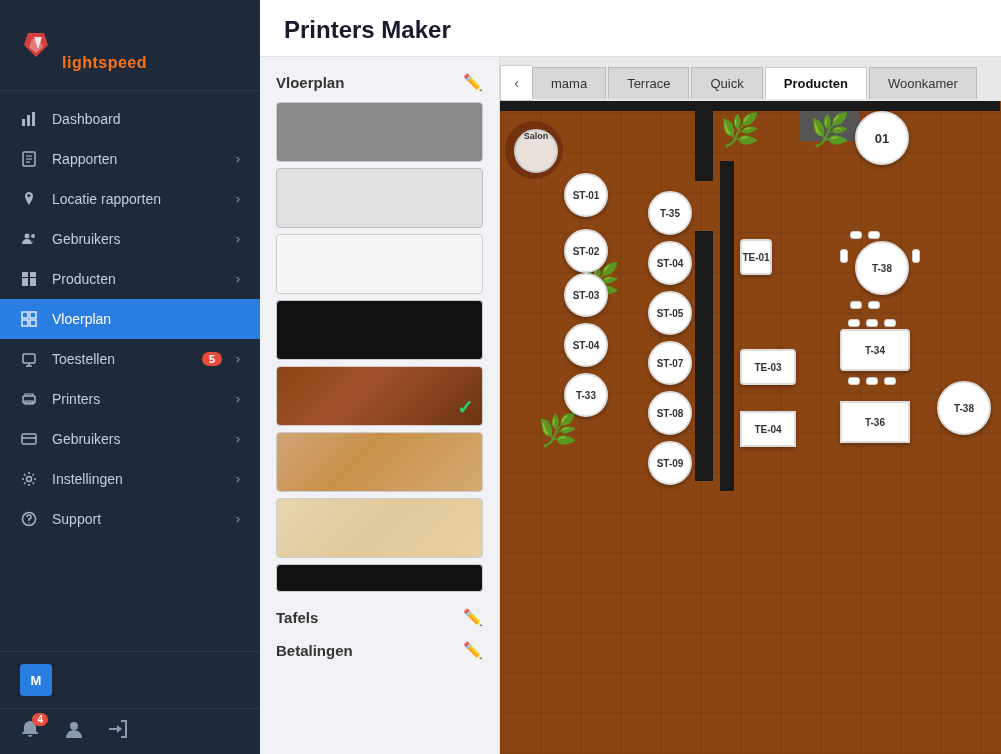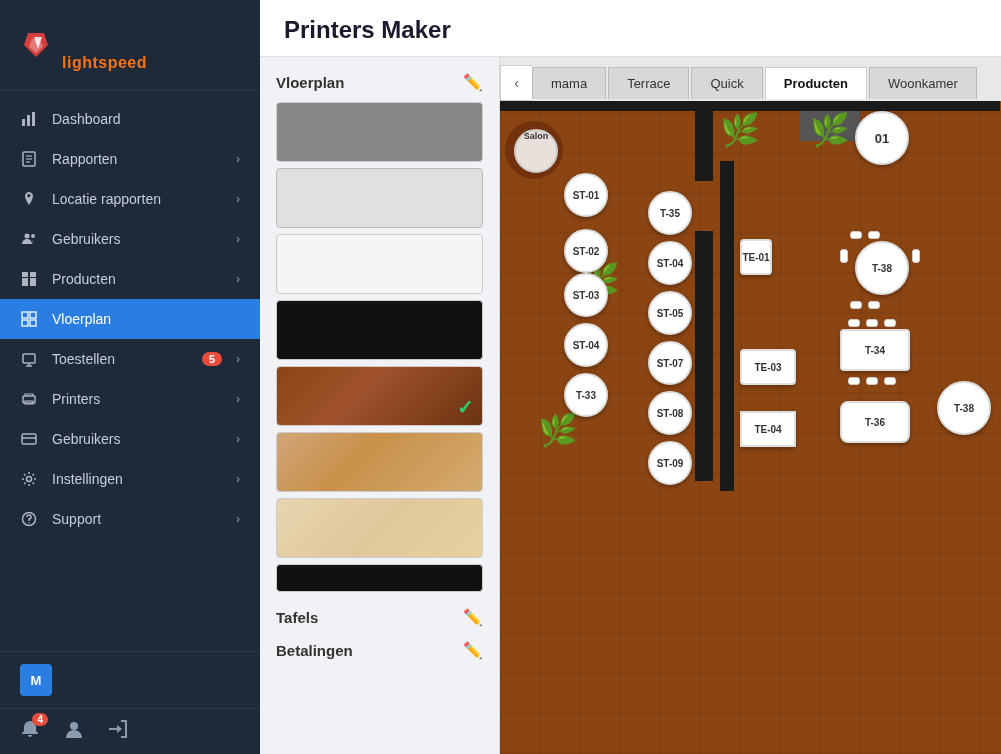--- a/index.html
+++ b/index.html
@@ -565,21 +565,21 @@
 
         <div class="fp-dark-block" style="left:220px; top:60px; width:14px; height:330px;"></div>
 
         <div class="fp-table-rect" style="left:240px; top:138px; width:32px; height:36px; border-radius:4px;">TE-01</div>
         <div class="fp-table-rect" style="left:240px; top:248px; width:56px; height:36px; border-radius:4px;">TE-03</div>
         <div class="fp-table-rect" style="left:240px; top:310px; width:56px; height:36px; border-radius:0;">TE-04</div>
 
         <div class="fp-table" style="left:355px; top:10px; width:54px; height:54px; font-size:13px;">01</div>
         <div class="fp-table" style="left:355px; top:140px; width:54px; height:54px;">T-38</div>
         <div class="fp-table-rect" style="left:340px; top:228px; width:70px; height:42px; border-radius:4px;">T-34</div>
-        <div class="fp-table-rect" style="left:340px; top:300px; width:70px; height:42px; border-radius:8px;">T-36</div>
+        <div class="fp-table-rect" style="left:340px; top:300px; width:70px; height:42px; border-radius:0;">T-36</div>
         <div class="fp-table" style="right:10px; top:280px; width:54px; height:54px;">T-38</div>
 
         <div class="fp-chair" style="left:350px; top:130px; width:12px; height:8px;"></div>
         <div class="fp-chair" style="left:368px; top:130px; width:12px; height:8px;"></div>
         <div class="fp-chair" style="left:350px; top:200px; width:12px; height:8px;"></div>
         <div class="fp-chair" style="left:368px; top:200px; width:12px; height:8px;"></div>
         <div class="fp-chair" style="left:340px; top:148px; width:8px; height:14px;"></div>
         <div class="fp-chair" style="left:412px; top:148px; width:8px; height:14px;"></div>
 
         <div class="fp-chair" style="left:348px; top:218px; width:12px; height:8px;"></div>

